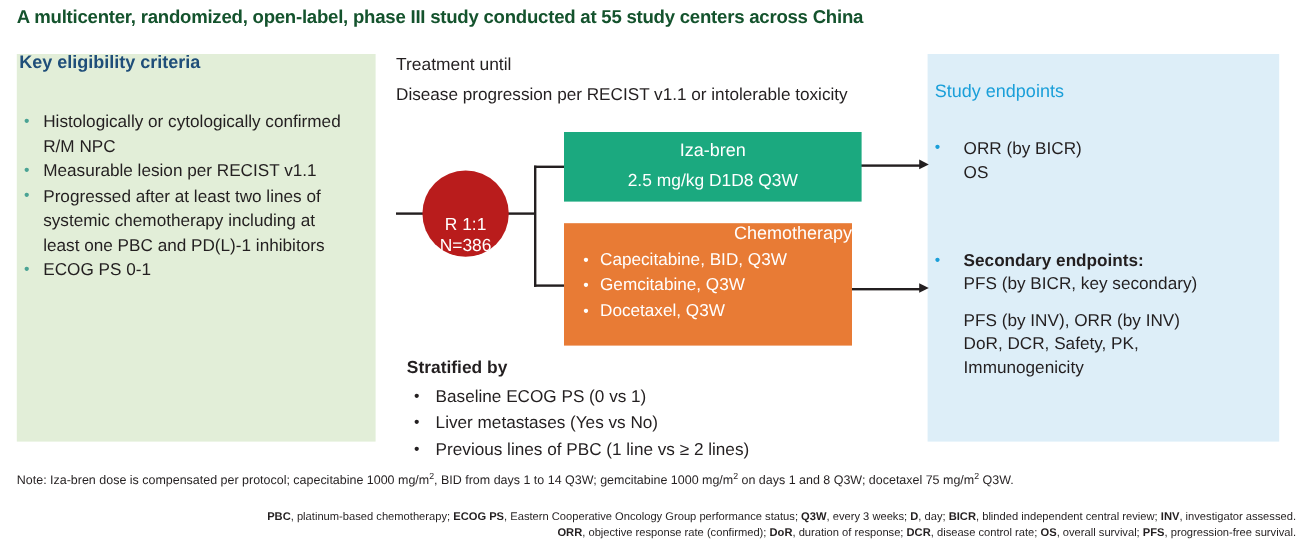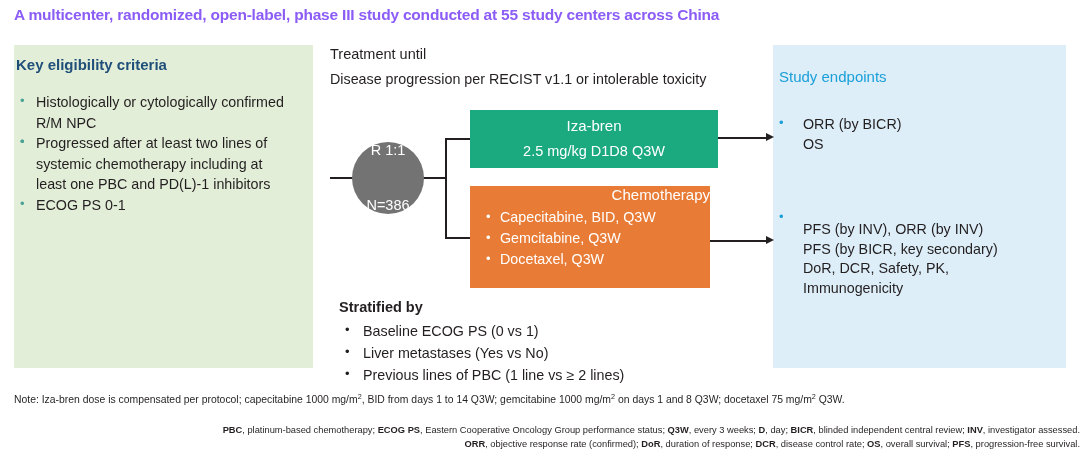--- a/index.html
+++ b/index.html
@@ -17,38 +17,38 @@
   }
 
   
   #slide-title {
     position: absolute;
     left: 14px;
     top: 6px;
     width: 1050px;
     font-size: 15.5px;
     font-weight: bold;
-    color: #8b5cf6;
+    color: #14532d;
     letter-spacing: -0.2px;
     white-space: nowrap;
   }
 
   
   #eligibility-panel {
     position: absolute;
     left: 14px;
     top: 45px;
     width: 299px;
     height: 323px;
     background: #e2eed8;
   }
   #eligibility-title {
     position: absolute;
     left: 16px;
-    top: 56px;
+    top: 44px;
     font-size: 15px;
     font-weight: bold;
     color: #1f4e79;
   }
   #eligibility-list {
     position: absolute;
     left: 14px;
     top: 92px;
     width: 278px;
     list-style: none;
@@ -90,26 +90,26 @@
   }
 
   
   #randomization-node {
     position: absolute;
     left: 352px;
     top: 142px;
     width: 72px;
     height: 72px;
     border-radius: 50%;
-    background: #737373;
+    background: #b91c1c;
     color: #ffffff;
     display: flex;
     flex-direction: column;
     align-items: center;
-    justify-content: space-between;
+    justify-content: flex-end;
     font-size: 14.5px;
     line-height: 17px;
     z-index: 4;
   }
 
   
   .conn {
     position: absolute;
     background: #231f20;
     z-index: 1;
@@ -281,21 +281,21 @@
 </style>
 </head>
 <body>
 
 <div id="slide-title">A multicenter, randomized, open-label, phase III study conducted at 55 study centers across China</div>
 
 <div id="eligibility-panel"></div>
 <div id="eligibility-title">Key eligibility criteria</div>
 <ul id="eligibility-list">
   <li><span class="bull">•</span><span>Histologically or cytologically confirmed R/M NPC</span></li>
-  <li><span class="bull">•</span></li>
+  <li><span class="bull">•</span><span>Measurable lesion per RECIST v1.1</span></li>
   <li><span class="bull">•</span><span>Progressed after at least two lines of systemic chemotherapy including at least one PBC and PD(L)-1 inhibitors</span></li>
   <li><span class="bull">•</span><span>ECOG  PS 0-1</span></li>
 </ul>
 
 <div id="treatment-heading">Treatment until</div>
 <div id="treatment-sub">Disease progression per RECIST v1.1 or intolerable toxicity</div>
 
 <div class="conn conn-h" style="left:330px; top:177px; width:24px;"></div>
 
 <div class="conn conn-h" style="left:422px; top:177px; width:24px;"></div>
@@ -345,22 +345,23 @@
   <span class="ep-bullet">•</span>
   <div class="ep-body">
     <div class="ep-line">ORR (by BICR)</div>
     <div class="ep-line">OS</div>
   </div>
 </div>
 
 <div class="endpoint-block" id="endpoint-block-1">
   <span class="ep-bullet">•</span>
   <div class="ep-body">
+    <div class="ep-head">Secondary endpoints:</div>
+    <div class="ep-line">PFS (by BICR, key secondary)</div>
     <div class="ep-line gap">PFS (by INV), ORR (by INV)</div>
-    <div class="ep-line">PFS (by BICR, key secondary)</div>
     <div class="ep-line">DoR, DCR, Safety, PK,</div>
     <div class="ep-line">Immunogenicity</div>
   </div>
 </div>
 
 <div id="note-line">Note: Iza-bren dose is compensated per protocol; capecitabine 1000 mg/m<sup>2</sup>, BID from days 1 to 14 Q3W; gemcitabine 1000 mg/m<sup>2</sup> on days 1 and 8 Q3W; docetaxel 75 mg/m<sup>2</sup> Q3W.</div>
 <div id="abbrev-block">
   <div id="abbrev-line-1"><b>PBC</b>, platinum-based chemotherapy; <b>ECOG PS</b>, Eastern Cooperative Oncology Group performance status; <b>Q3W</b>, every 3 weeks; <b>D</b>, day; <b>BICR</b>, blinded independent central review; <b>INV</b>, investigator assessed.</div>
   <div id="abbrev-line-2"><b>ORR</b>, objective response rate (confirmed); <b>DoR</b>, duration of response; <b>DCR</b>, disease control rate; <b>OS</b>, overall survival; <b>PFS</b>, progression-free survival.</div>
 </div>

